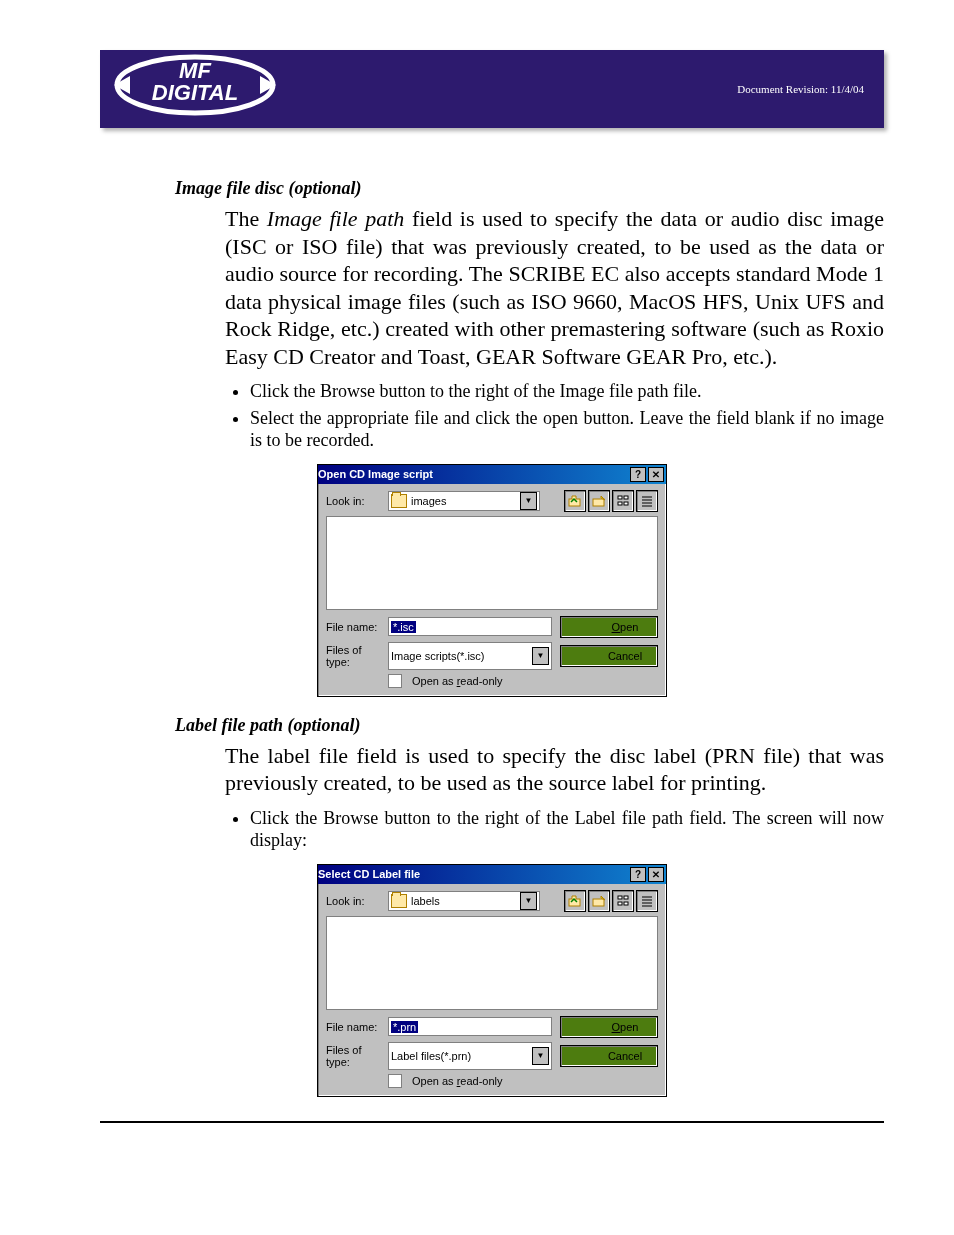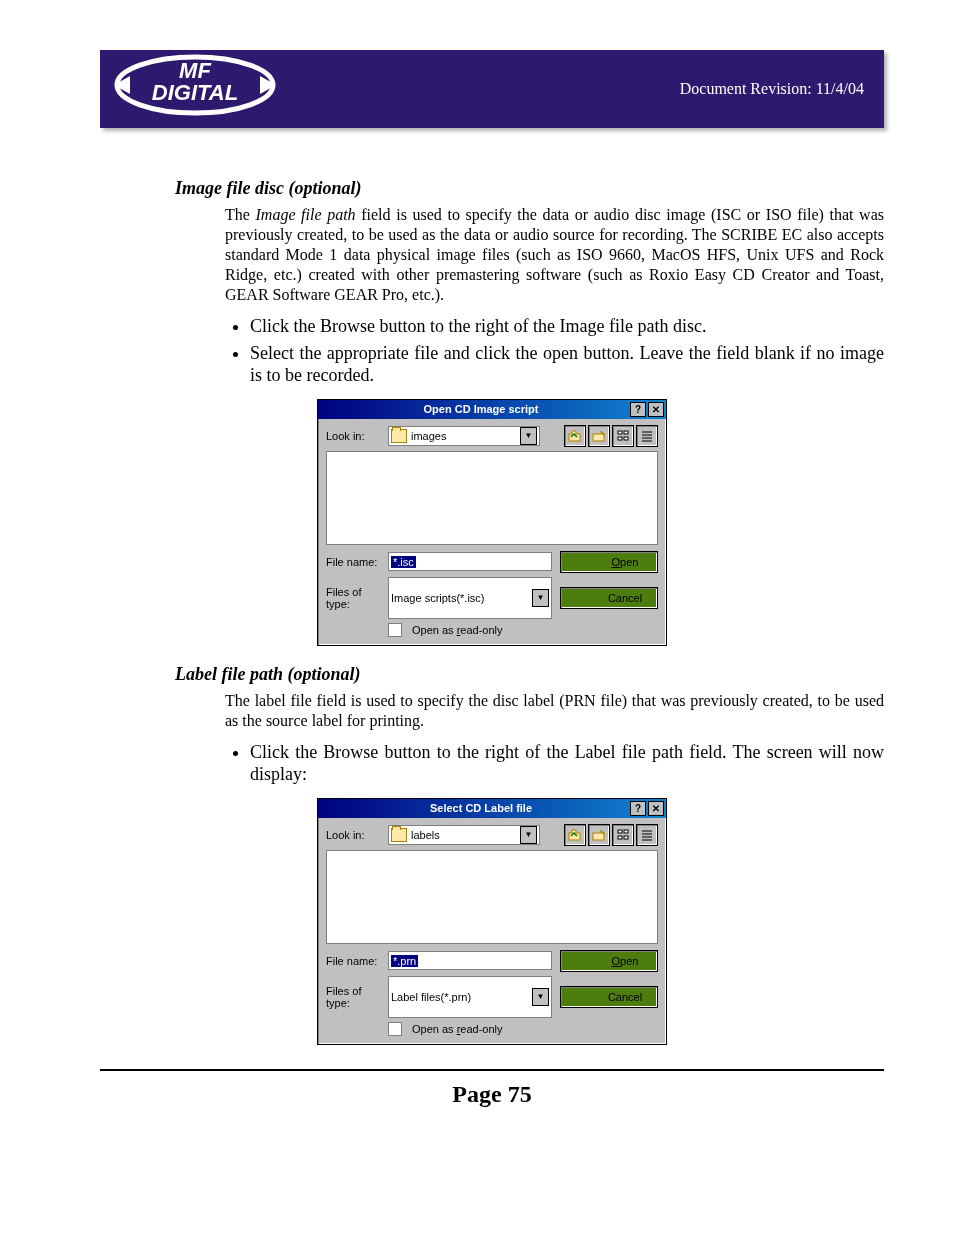--- a/index.html
+++ b/index.html
@@ -38,31 +38,31 @@
     flex: 1;
     text-align: center;
     font-weight: bold;
     font-size: 18px;
     margin-left: 180px;
     margin-right: 150px;
   }
   .header-rev {
     position: absolute;
     right: 20px;
-    font-size: 16px;
+    font-size: 11px;
   }
   .section-heading {
     font-weight: bold;
     font-style: italic;
     font-size: 18px;
     margin: 18px 0 6px 75px;
   }
   .body-text {
     margin: 0 0 10px 125px;
-    font-size: 16px;
+    font-size: 22px;
     text-align: justify;
     line-height: 1.25;
   }
   .body-text .ital { font-style: italic; }
   ul.bullets {
     margin: 4px 0 12px 150px;
     padding: 0;
     font-size: 18px;
     text-align: justify;
   }
@@ -79,22 +79,21 @@
     border: 1px solid #000;
     box-shadow: 1px 1px 0 #808080 inset, -1px -1px 0 #fff inset;
     width: 348px;
   }
   .titlebar {
     background: linear-gradient(to right, #000080, #1084d0);
     color: #fff;
     font-weight: bold;
     display: flex;
     align-items: center;
-    padding: 2px 2px 2px 16px;
-    text-align: center;
+    padding: 2px 2px 2px 0;
   }
   .titlebar .t { flex: 1; }
   .tb-btn {
     width: 14px; height: 13px;
     background: #c0c0c0;
     border: 1px solid #000;
     display: flex; align-items: center; justify-content: center;
     font-weight: bold; font-size: 10px; color: #000;
     margin-left: 2px;
   }
@@ -146,21 +145,21 @@
     flex: 1; background: #fff; border: 1px solid #808080;
     height: 17px; padding: 0 2px;
     display: flex; align-items: center;
     margin-right: 8px;
   }
   .fn-input .sel {
     background: #000080; color: #fff; padding: 0 2px;
   }
   .ft-select {
     flex: 1; background: #fff; border: 1px solid #808080;
-    height: 18px; padding: 11px 2px;
+    height: 18px; padding: 4px 2px;
     display: flex; align-items: center;
     margin-right: 8px;
   }
   .act-btn {
     width: 64px; height: 20px;
     background: #4d7c0f;
     border: 1px solid #000;
     box-shadow: 1px 1px 0 #808080 inset, -1px -1px 0 #fff inset;
     display: flex; align-items: center; justify-content: center; padding-left: 32px;
   }
@@ -195,21 +194,21 @@
     </div>
     <div class="header-rev">Document Revision: 11/4/04</div>
   </div>
 
   <div class="section-heading">Image file disc (optional)</div>
   <p class="body-text">
     <span>The </span><span class="ital">Image file path</span><span> field is used to specify the data or audio disc image (ISC or ISO file) that was previously created, to be used as the data or audio source for recording. The SCRIBE EC also accepts standard Mode 1 data physical image files (such as ISO 9660, MacOS HFS, Unix UFS and Rock Ridge, etc.) created with other premastering software (such as Roxio Easy CD Creator and Toast, GEAR Software GEAR Pro, etc.).</span>
   </p>
   <ul class="bullets">
     <li>
-      <span>Click the </span><span class="ital">Browse</span><span> button to the right of the </span><span class="ital">Image file path</span><span> disc.</span>
+      <span>Click the </span><span class="ital">Browse</span><span> button to the right of the </span><span class="ital">Image file path</span><span> file.</span>
     </li>
     <li>Select the appropriate file and click the open button. Leave the field blank if no image is to be recorded.</li>
   </ul>
 
   <div class="dlg-wrap">
     <div class="dialog">
       <div class="titlebar">
         <span class="t">Open CD Image script</span>
         <div class="tb-btn">?</div>
         <div class="tb-btn">✕</div>

